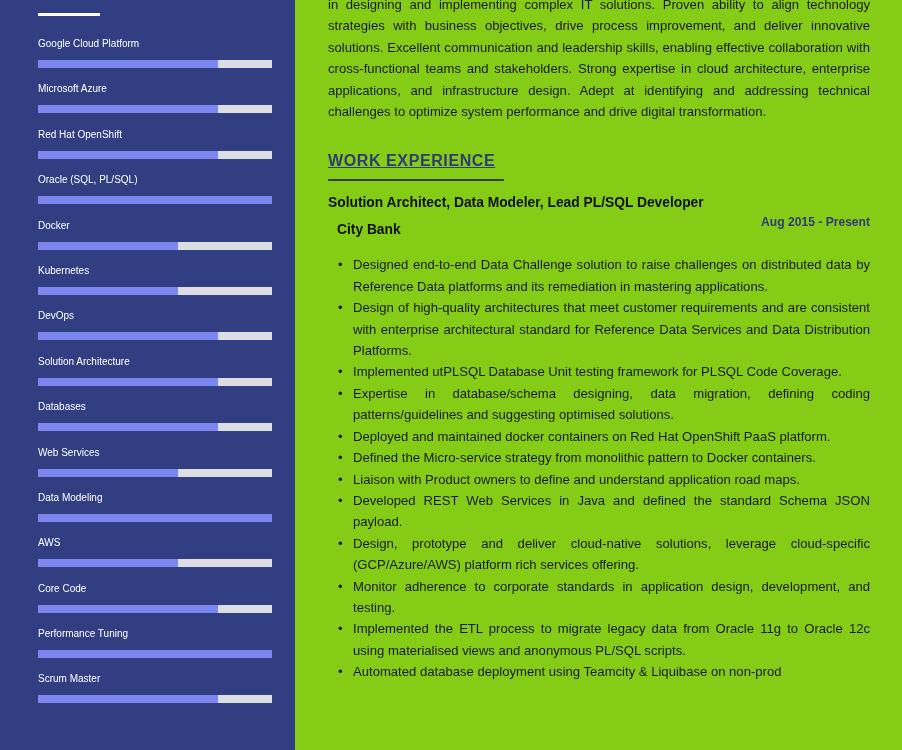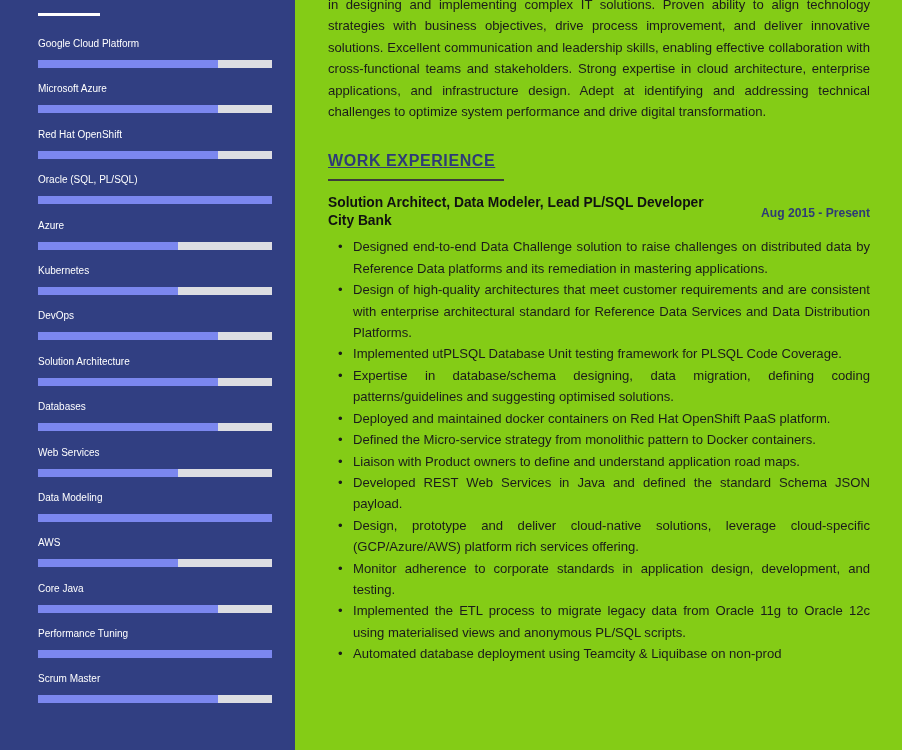--- a/index.html
+++ b/index.html
@@ -146,21 +146,21 @@
     font-size: 13.8px;
     font-weight: bold;
     line-height: 17.5px;
     margin: 0;
   }
   .job-company {
     color: #111111;
     font-size: 13.8px;
     font-weight: bold;
     line-height: 17.5px;
-    margin: 0;
+    margin: 9px;
   }
   .job-dates {
     color: #2e3b77;
     font-size: 12.1px;
     font-weight: bold;
     white-space: nowrap;
     padding-top: 2px;
     flex: 0 0 auto;
   }
   .bullets {
@@ -219,21 +219,21 @@
               <div class="skill-fill" style="width: 77%;"></div>
             </div>
           </li>
           <li class="skill">
             <span class="skill-label">Oracle (SQL, PL/SQL)</span>
             <div class="skill-track">
               <div class="skill-fill" style="width: 100%;"></div>
             </div>
           </li>
           <li class="skill">
-            <span class="skill-label">Azure</span>
+            <span class="skill-label">Docker</span>
             <div class="skill-track">
               <div class="skill-fill" style="width: 60%;"></div>
             </div>
           </li>
           <li class="skill">
             <span class="skill-label">Kubernetes</span>
             <div class="skill-track">
               <div class="skill-fill" style="width: 60%;"></div>
             </div>
           </li>
@@ -267,21 +267,21 @@
               <div class="skill-fill" style="width: 100%;"></div>
             </div>
           </li>
           <li class="skill">
             <span class="skill-label">AWS</span>
             <div class="skill-track">
               <div class="skill-fill" style="width: 60%;"></div>
             </div>
           </li>
           <li class="skill">
-            <span class="skill-label">Core Java</span>
+            <span class="skill-label">Core Code</span>
             <div class="skill-track">
               <div class="skill-fill" style="width: 77%;"></div>
             </div>
           </li>
           <li class="skill">
             <span class="skill-label">Performance Tuning</span>
             <div class="skill-track">
               <div class="skill-fill" style="width: 100%;"></div>
             </div>
           </li>

